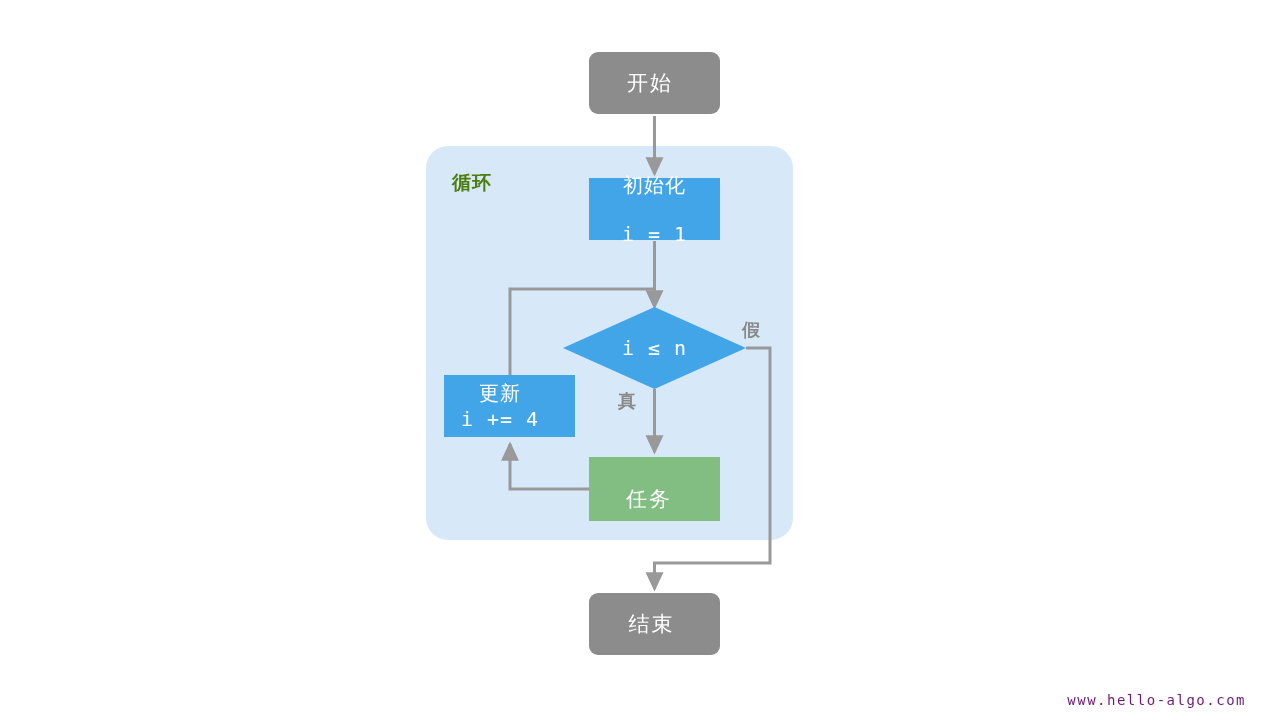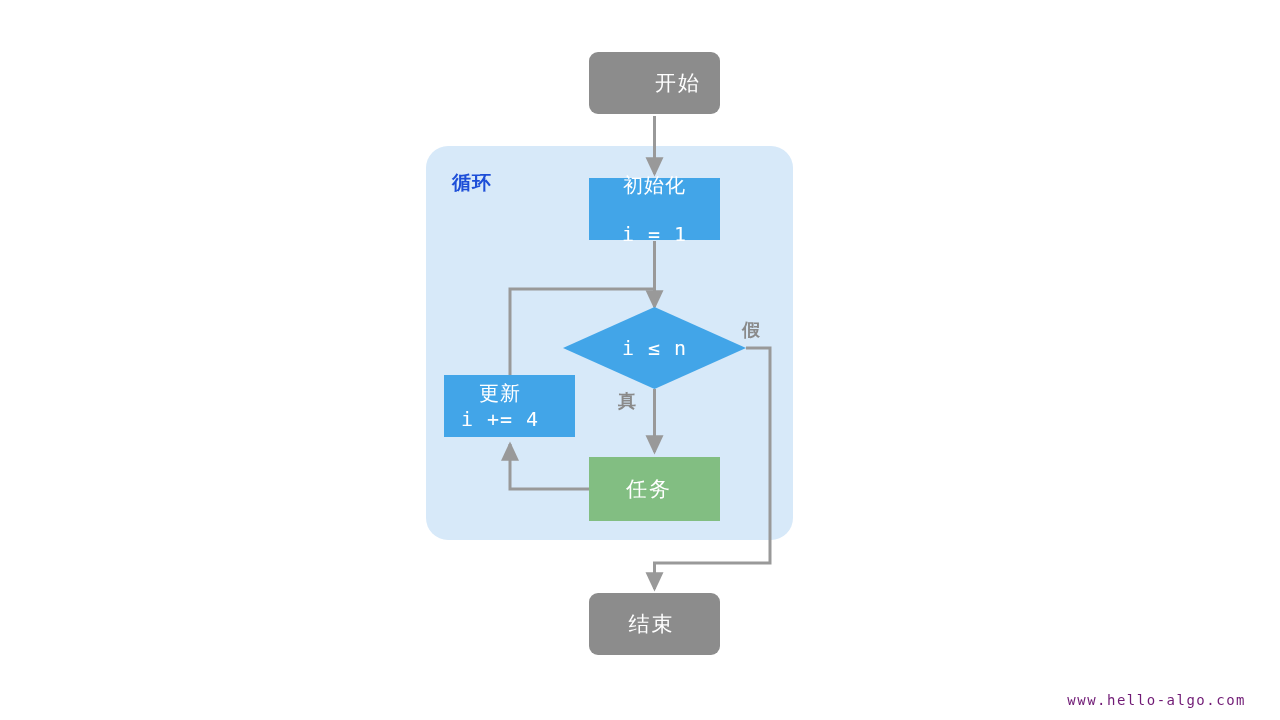--- a/index.html
+++ b/index.html
@@ -45,21 +45,21 @@
   .terminal-text {
     font-family: "Liberation Sans", sans-serif;
     font-size: 21px;
     letter-spacing: 2px;
   }
   .group-title {
     position: absolute;
     font-family: "Liberation Sans", sans-serif;
     font-size: 19px;
     font-weight: bold;
-    color: #1d4ed8;
+    color: #4d7c0f;
     letter-spacing: 1px;
   }
   .edge-label {
     position: absolute;
     font-family: "Liberation Sans", sans-serif;
     font-size: 18px;
     font-weight: bold;
     color: #8a8a8a;
     letter-spacing: 1px;
   }
@@ -115,39 +115,39 @@
 
   <polygon points="654.5,307 746,348 654.5,389 563,348" fill="#42a5e8"></polygon>
 
   <rect x="444" y="375" width="131" height="62" fill="#42a5e8"></rect>
 
   <rect x="589" y="457" width="131" height="64" fill="#82be82"></rect>
 
   <rect x="589" y="593" width="131" height="62" rx="9" ry="9" fill="#8c8c8c"></rect>
 </svg>
 
-<div class="node-label terminal-text" style="left:589px; top:52px; width:122px; height:62px;padding-left:28px;">
+<div class="node-label terminal-text" style="left:589px; top:52px; width:122px; height:62px;">
   <span>开始</span>
 </div>
 
 <div class="node-label" style="left:589px; top:178px; width:131px; height:62px;gap:23px;">
   <span class="cjk-line">初始化</span>
   <span class="mono-line">i = 1</span>
 </div>
 
 <div class="node-label" style="left:563px; top:307px; width:183px; height:82px;">
   <span class="mono-line">i ≤ n</span>
 </div>
 
 <div class="node-label" style="left:444px; top:375px; width:112px; height:62px;">
   <span class="cjk-line">更新</span>
   <span class="mono-line">i += 4</span>
 </div>
 
-<div class="node-label" style="left:589px; top:457px; width:120px; height:64px;">
+<div class="node-label" style="left:589px; top:467px; width:120px; height:64px;">
   <span class="terminal-text">任务</span>
 </div>
 
 <div class="node-label terminal-text" style="left:589px; top:593px; width:125px; height:62px;">
   <span>结束</span>
 </div>
 
 <div class="group-title" style="left:452px; top:170px;">循环</div>
 
 <div class="edge-label" style="left:618px; top:389px;">真</div>

